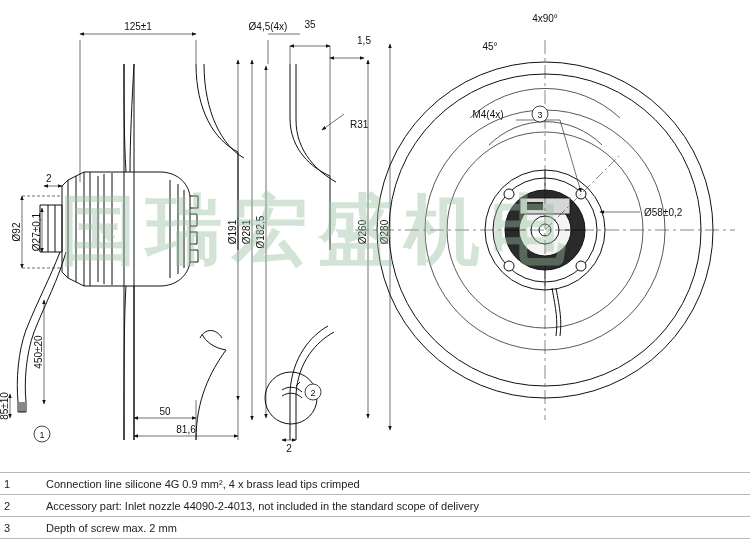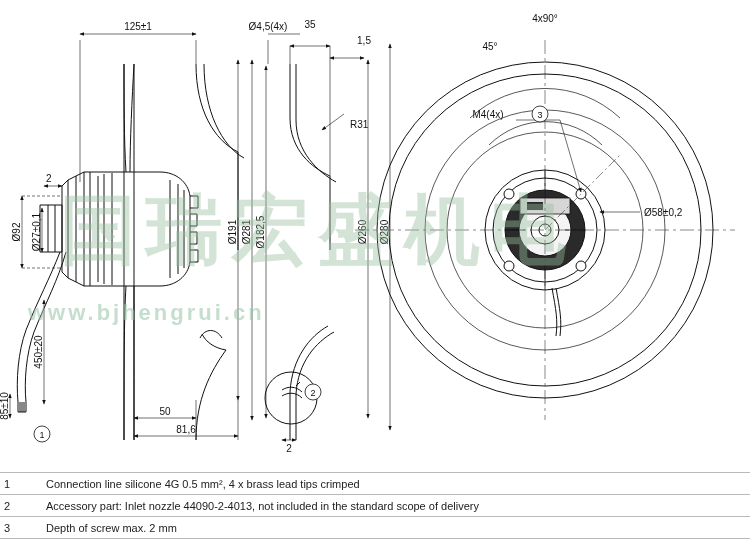--- a/index.html
+++ b/index.html
@@ -313,27 +313,26 @@
     </g>
 
     <g font-size="9" text-anchor="middle">
       <text x="42" y="438">1</text>
       <text x="313" y="396">2</text>
       <text x="540" y="118">3</text>
     </g>
   </svg>
 
   <div class="watermark-cn">国瑞宏盛机电</div>
-  <div class="watermark-url">www.bjhengrui.cn</div>
 
   <table id="legend">
     <tbody>
       <tr>
         <td class="legend-num">1</td>
-        <td class="legend-text">Connection line silicone 4G 0.5 mm², 4 x brass lead tips crimped</td>
+        <td class="legend-text">Connection line silicone 4G 0.9 mm², 4 x brass lead tips crimped</td>
       </tr>
       <tr>
         <td class="legend-num">2</td>
         <td class="legend-text">Accessory part: Inlet nozzle 44090-2-4013, not included in the standard scope of delivery</td>
       </tr>
       <tr>
         <td class="legend-num">3</td>
         <td class="legend-text">Depth of screw max. 2 mm</td>
       </tr>
     </tbody>

